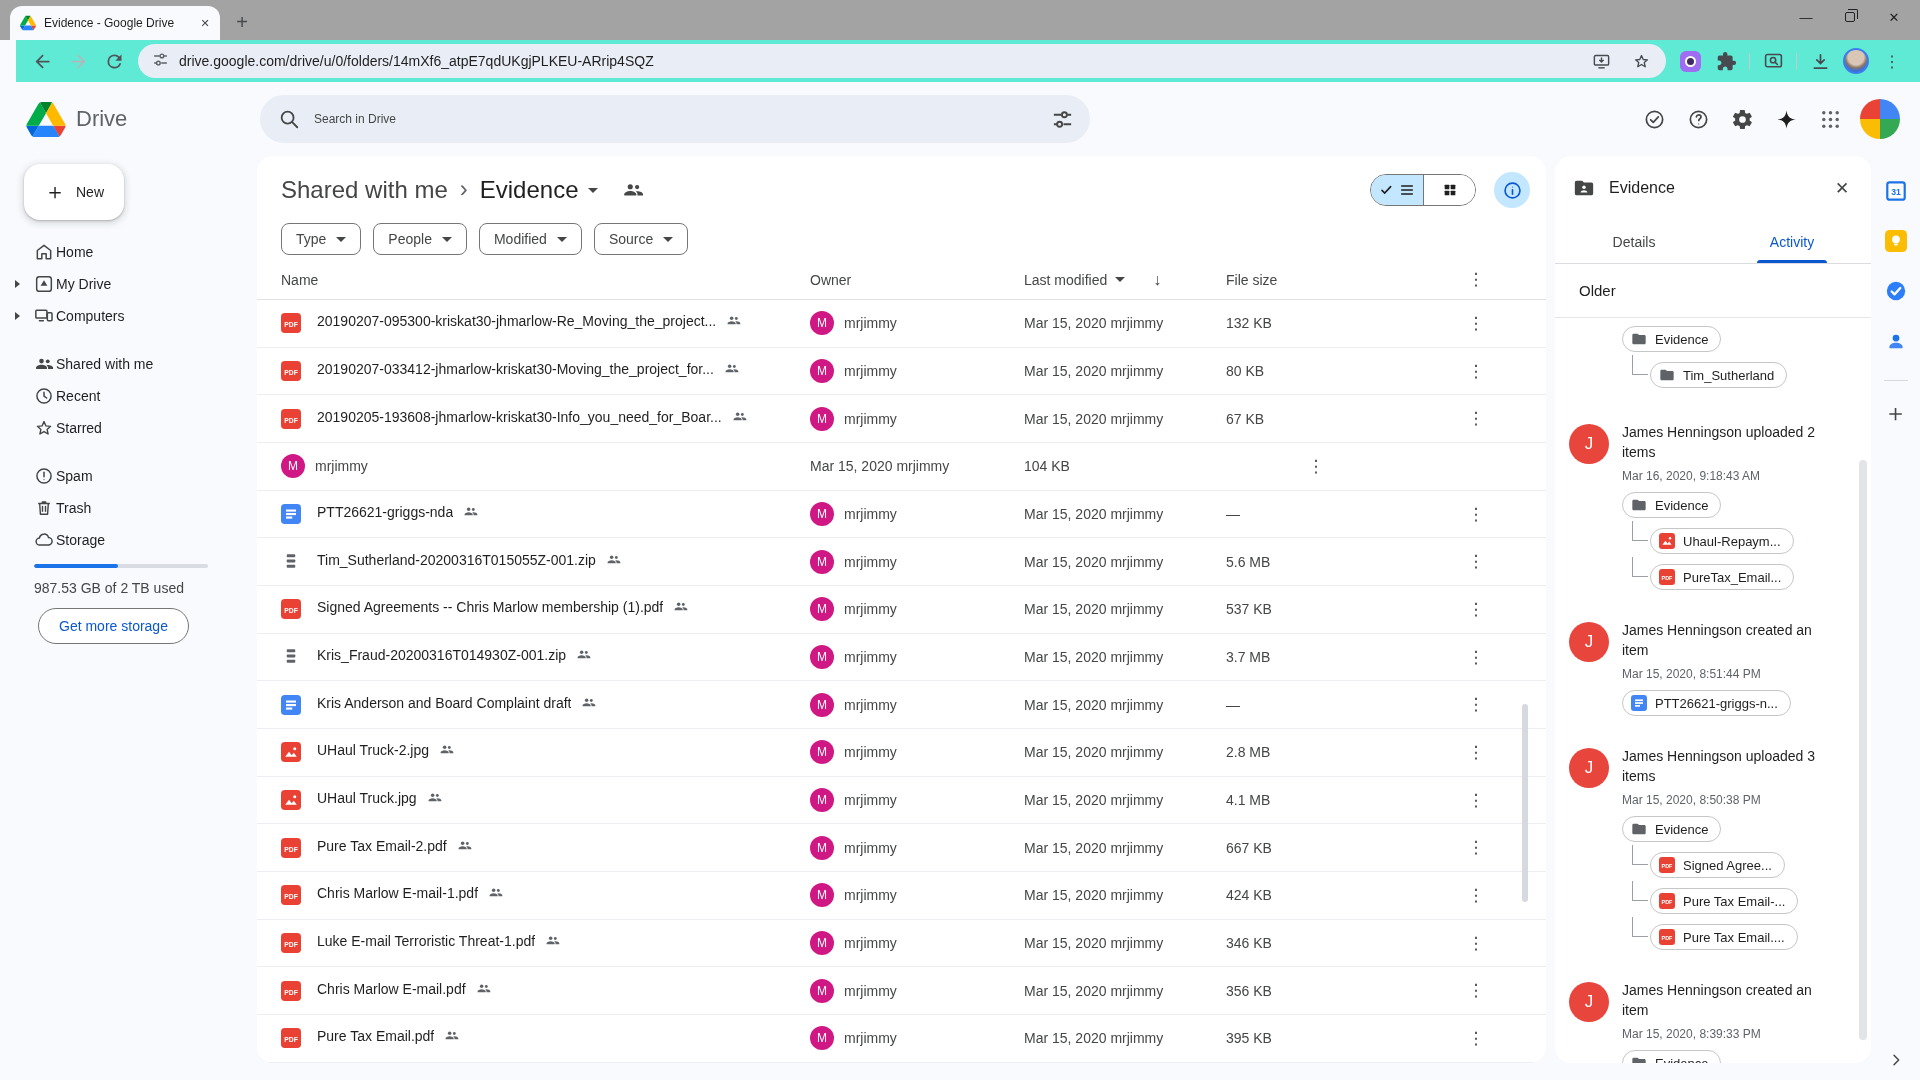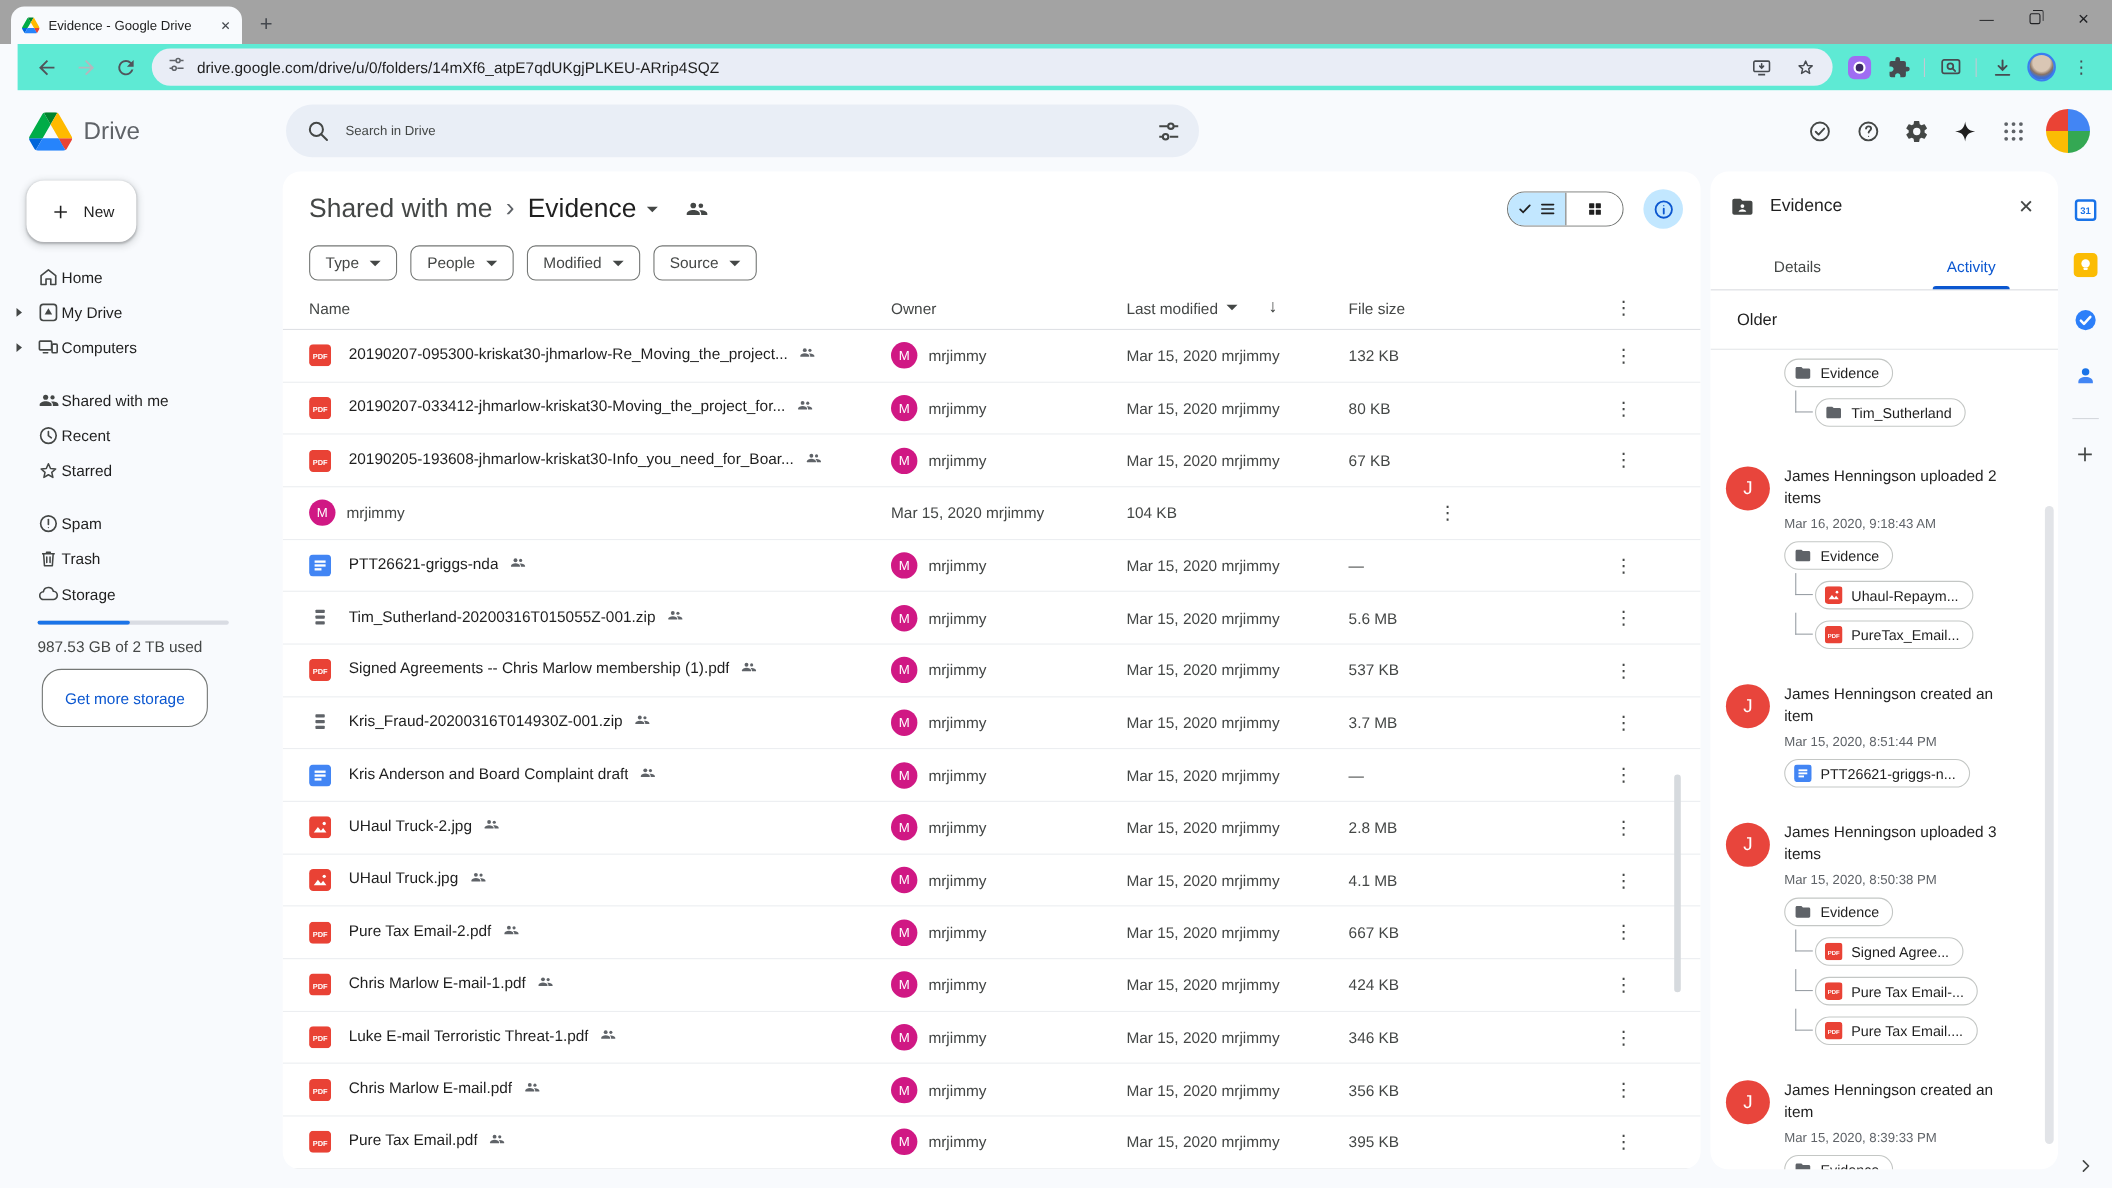--- a/index.html
+++ b/index.html
@@ -72,21 +72,21 @@
   .nav-item { height:32px; display:flex; align-items:center; font-size:14px; color:#1f1f1f; padding-left:10px; }
   .nav-item.group-end { margin-bottom:16px; }
   .expander { width:14px; display:flex; justify-content:center; }
   .tri { width:0; height:0; border-left:5px solid #444746; border-top:4px solid transparent; border-bottom:4px solid transparent; }
   .nav-ic { width:20px; height:20px; margin-left:10px; }
   .nav-ic svg { width:100%; height:100%; }
   .nav-label { margin-left:2px; }
   .storage-bar { width:174px; height:4px; border-radius:2px; background:#d9dce3; margin:8px 0 0 34px; overflow:hidden; }
   .storage-fill { height:100%; border-radius:2px; background:var(--storage-fill); }
   .storage-text { font-size:14px; color:#444746; margin:12px 0 0 34px; }
-  .more-storage { display:inline-flex; align-items:center; justify-content:center; height:53px;
+  .more-storage { display:inline-flex; align-items:center; justify-content:center; height:36px;
     padding:0 20px; margin:12px 0 0 38px; border:1px solid #747775; border-radius:18px;
     font-size:14px; font-weight:500; color:var(--accent); background:#fff; }
 
   
   .crumb-row { height:62px; display:flex; align-items:center; padding:6px 16px 0 24px; }
   .crumbs { display:flex; align-items:center; gap:8px; font-size:24px; color:#444746; }
   .crumb-current { color:#1f1f1f; display:flex; align-items:center; gap:4px; }
   .crumb-sep { font-size:24px; color:#5f6368; padding:0 4px 3px 4px; }
   .caret-down { width:0; height:0; border-top:5px solid #444746; border-left:5px solid transparent;
     border-right:5px solid transparent; margin-left:6px; }

